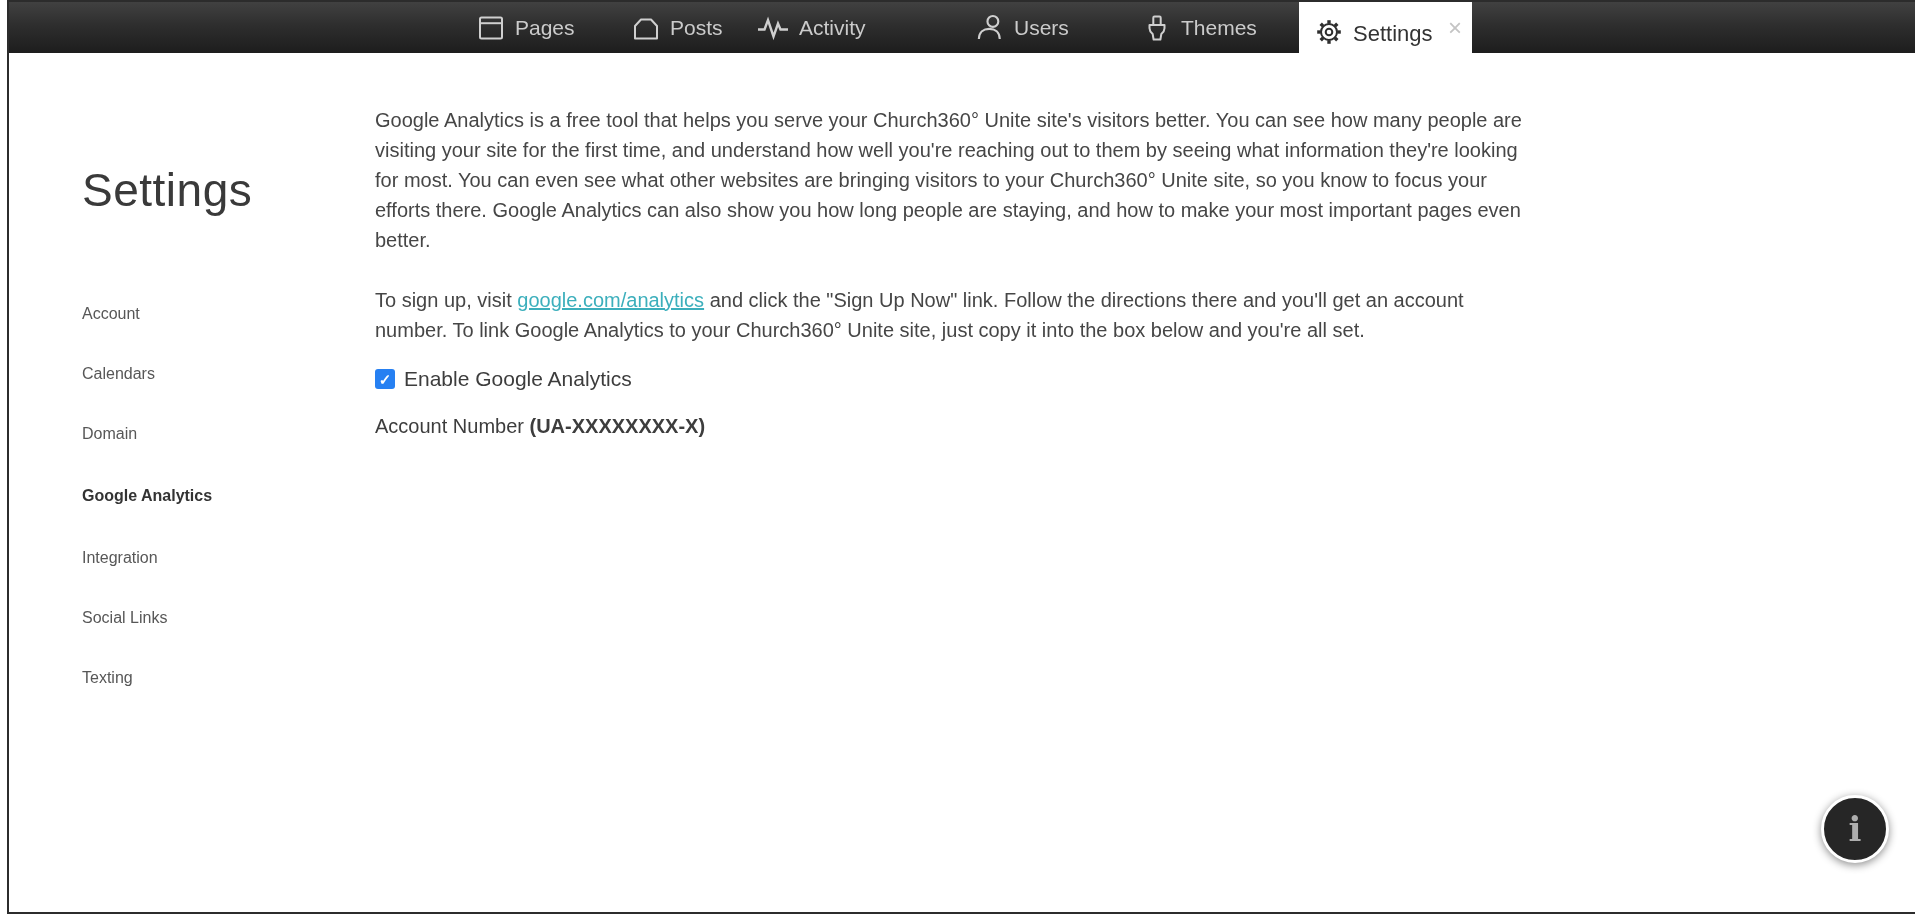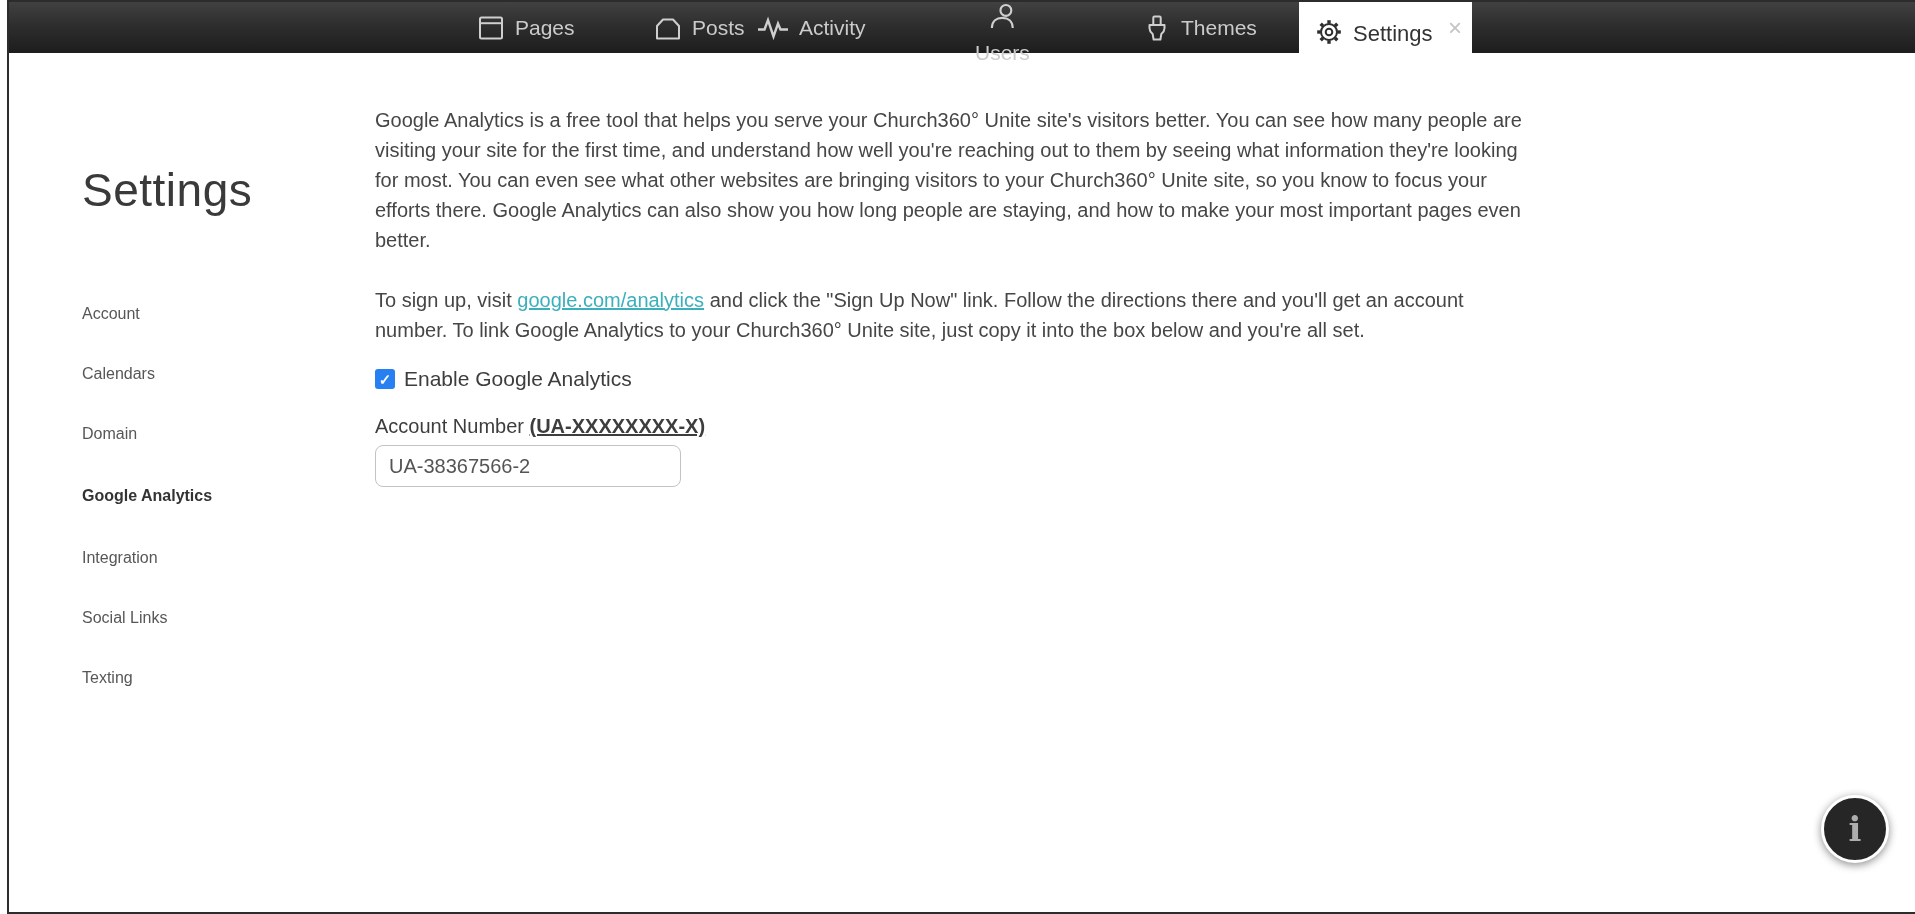--- a/index.html
+++ b/index.html
@@ -65,21 +65,21 @@
   }
   .checkbox{
     width:20px; height:20px; border-radius:3px;
     background:var(--checkbox_blue,#2680f2);
     display:flex; align-items:center; justify-content:center; cursor:pointer;
   }
   .checkbox span{ color:#fff; font-size:15px; font-weight:700; line-height:1; }
   .checkbox-label{ font-size:21px; color:#3d3d3d;text-align:right; }
 
   .field-label{ margin-top:24px; font-size:20px; color:#3d3d3d; }
-  .field-label b{ font-weight:700;text-decoration:underline; }
+  .field-label b{ font-weight:700; }
 
   .account-input{
     display:block; margin-top:7px; width:306px; height:42px;
     border:1.5px solid #c3c3c3; border-radius:8px;
     padding:0 13px; font-size:20px; color:#555;
     font-family:"Liberation Sans", sans-serif; outline:none; background:#fff;
   }
 
   
   .save-btn{
@@ -114,39 +114,39 @@
     <div class="nav-item" style="left:468px;">
       <span class="ico">
         <svg width="28" height="28" viewBox="0 0 28 28" fill="none" stroke="currentColor" stroke-width="2">
           <rect x="3" y="3.5" width="22" height="21" rx="1.5"></rect>
           <line x1="3" y1="9.2" x2="25" y2="9.2"></line>
         </svg>
       </span>
       <span>Pages</span>
     </div>
 
-    <div class="nav-item" style="left:645px;">
+    <div class="nav-item" style="left:623px;">
       <span class="ico">
         <svg width="28" height="28" viewBox="0 0 28 28" fill="none" stroke="currentColor" stroke-width="2" stroke-linejoin="round">
           <path d="M3 12 L9 5.5 H19 L25 12 V24.5 H3 Z"></path>
         </svg>
       </span>
       <span>Posts</span>
     </div>
 
     <div class="nav-item" style="left:748px;">
       <span class="ico">
         <svg width="32" height="26" viewBox="0 0 32 26" fill="none" stroke="currentColor" stroke-width="2.4">
           <path d="M1 14.5 h6.5 l3.5 -9.5 l5.5 16.5 l4.5 -13 l2.5 6 h7.5"></path>
         </svg>
       </span>
       <span>Activity</span>
     </div>
 
-    <div class="nav-item" style="left:966px;flex-direction:column;">
+    <div class="nav-item" style="left:966px;">
       <span class="ico">
         <svg width="29" height="29" viewBox="0 0 30 30" fill="none" stroke="currentColor" stroke-width="2.2">
           <circle cx="18.5" cy="8.7" r="5.6"></circle>
           <path d="M4 27 c0 -7.5 5 -10.6 10.8 -10.6 c5.8 0 10.8 3.1 10.8 10.6"></path>
         </svg>
       </span>
       <span>Users</span>
     </div>
 
     <div class="nav-item" style="left:1134px;">
@@ -201,21 +201,20 @@
 
     <div class="checkbox-row">
       <div class="checkbox">
         <span>✓</span>
       </div>
       <span class="checkbox-label">Enable Google Analytics</span>
     </div>
 
     <div class="field-label"><span>Account Number </span><b>(UA-XXXXXXXX-X)</b></div>
 
-    <input class="account-input" type="text" value="UA-38367566-2" style="">
   </div>
 
 
   <div class="info-btn">
     <span>i</span>
   </div>
 
 </div>
 
 </body></html>

